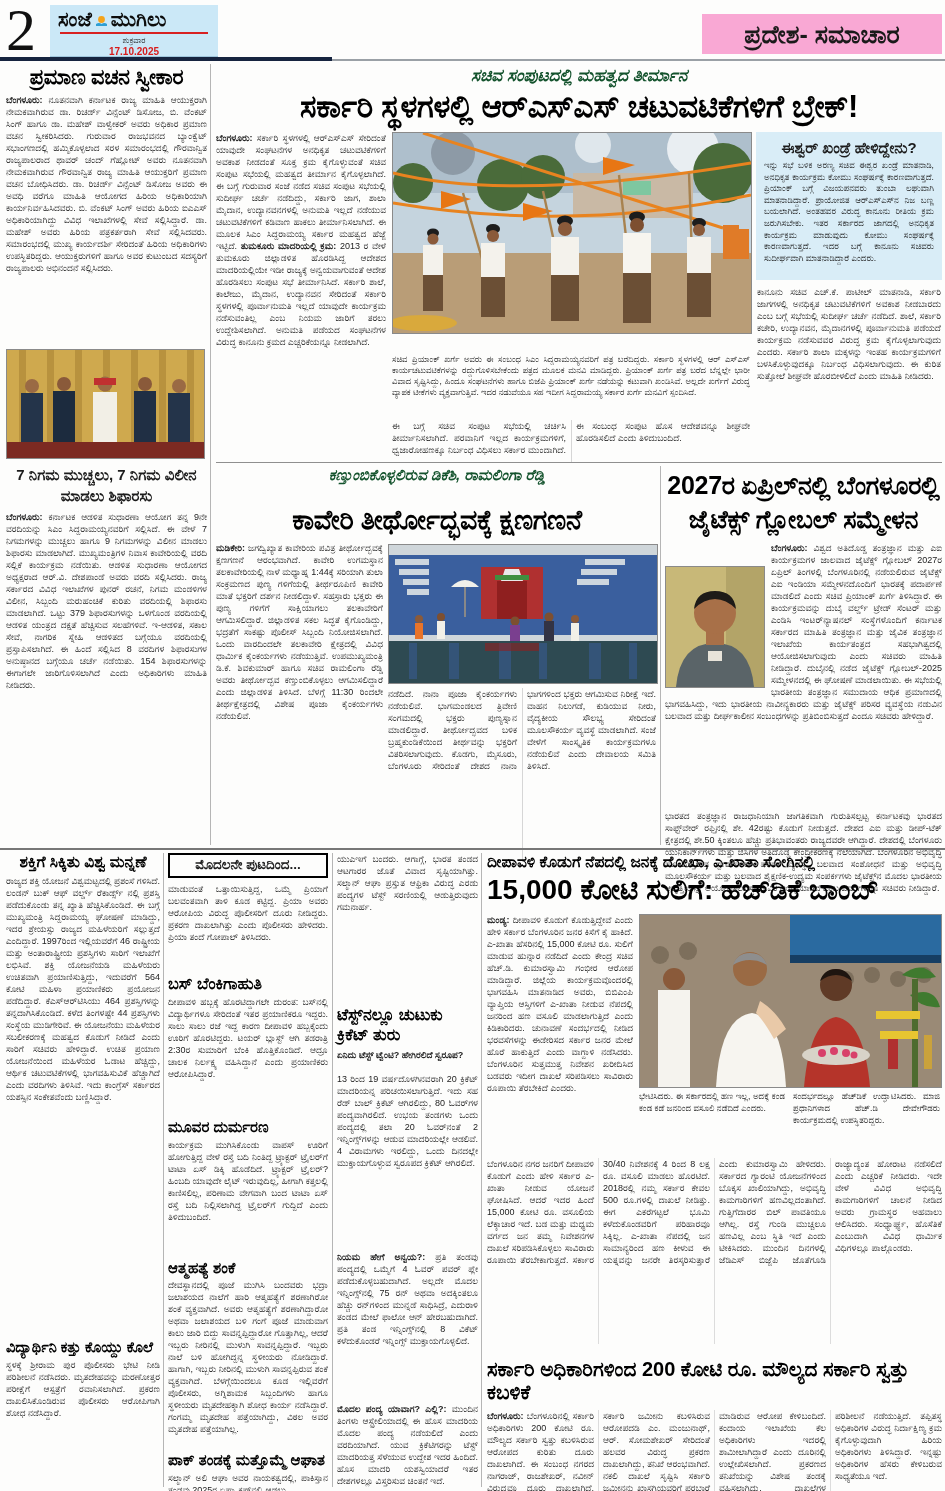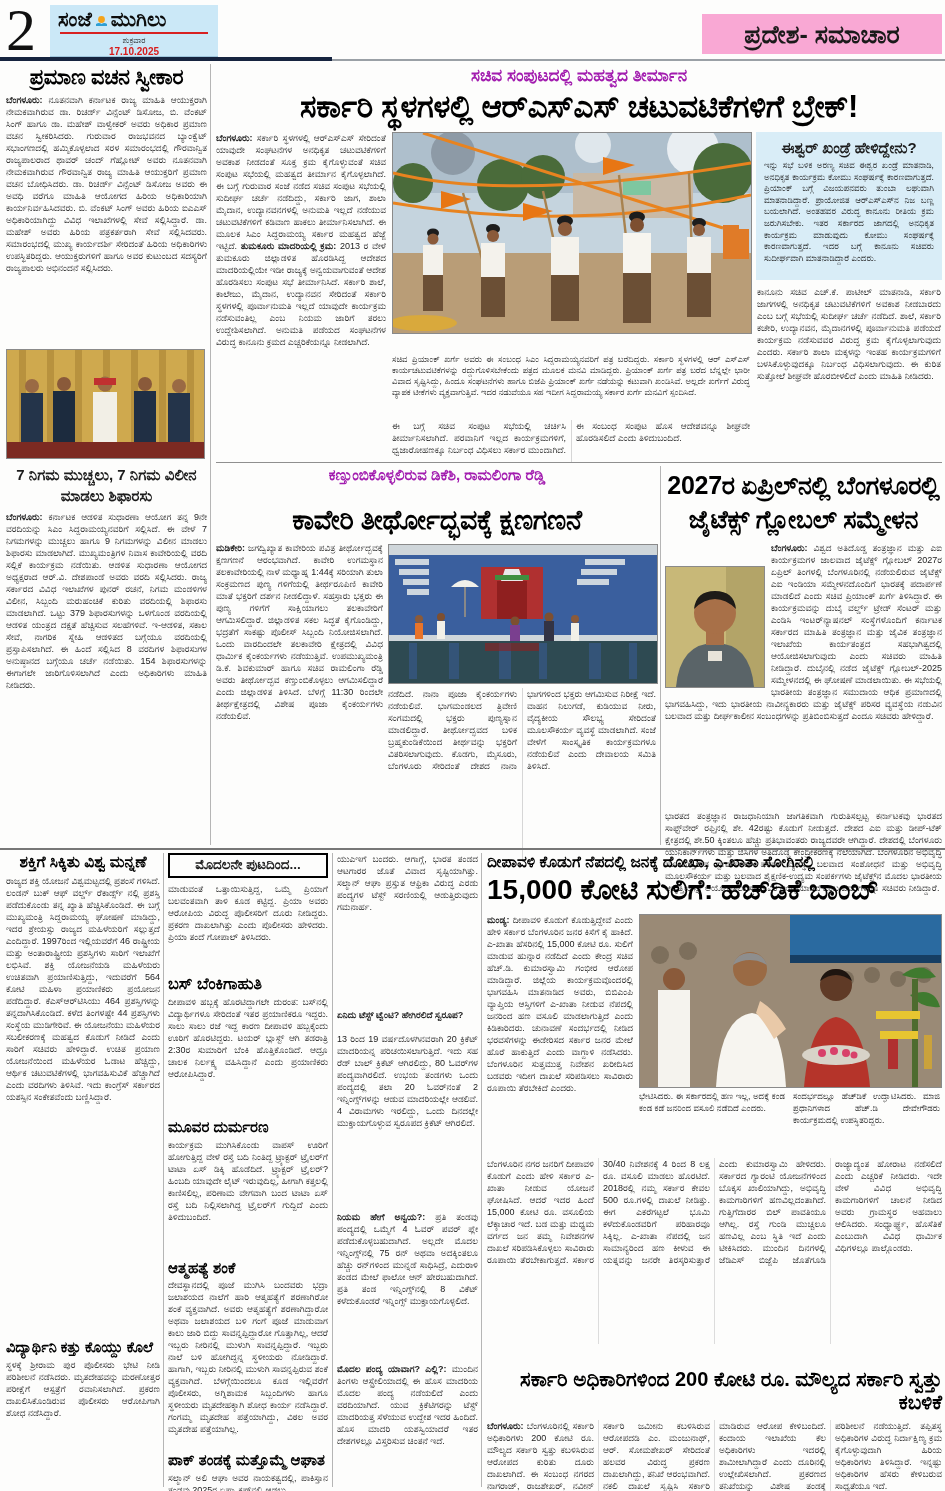--- a/index.html
+++ b/index.html
@@ -4,21 +4,21 @@
 <style>
   html,body{margin:0;padding:0;background:#ffffff;}
   #page{position:relative;width:945px;height:1491px;background:#fdfdfc;overflow:hidden;
         font-family:"Liberation Sans", sans-serif;color:#1c1c1c;}
   .abs{position:absolute;}
   .body-txt{font-size:9px;line-height:12px;text-align:justify;overflow:hidden;color:#222;}
   .body-txt .dateline{font-weight:bold;}
   .hrule{background:#8f8f8f;height:1px;}
   .vrule{background:#b5b5b5;width:1px;}
   .photo{border:1px solid #8a8a8a;background:#ccc;overflow:hidden;}
-  .kicker{font-weight:bold;text-align:center;color:#a21caf;}
+  .kicker{font-weight:bold;text-align:center;color:#14532d;font-style:italic;}
   .headline{font-weight:bold;text-align:center;color:#000;letter-spacing:-0.3px;}
   .subhead{font-weight:bold;color:#000;line-height:1.15;}
   .capline{font-weight:bold;text-align:center;}
   
   #pagenum{font-family:"Liberation Serif", serif;font-size:60px;line-height:56px;font-weight:400;color:#111;}
   #logo-box{background:#cbe8f7;border-bottom:1px solid #9fc6dc;}
   #logo-title{font-size:20px;font-weight:bold;color:#0d0d0d;white-space:nowrap;}
   #logo-underline{height:2px;background:#d82121;}
   #logo-day{font-size:8px;color:#222;text-align:center;}
   #logo-date{font-size:10px;font-weight:bold;color:#d81b1b;text-align:center;}
@@ -308,20 +308,21 @@
     <div class="subhead" style="font-size:15px;">ಆತ್ಮಹತ್ಯೆ ಶಂಕೆ</div>
     <div class="body-txt" style="height:172px;margin-top:3px;">ದೇವಸ್ಥಾನದಲ್ಲಿ ಪೂಜೆ ಮುಗಿಸಿ ಬಂದವರು ಭದ್ರಾ ಜಲಾಶಯದ ನಾಲೆಗೆ ಹಾರಿ ಆತ್ಮಹತ್ಯೆಗೆ ಶರಣಾಗಿರೋ ಶಂಕೆ ವ್ಯಕ್ತವಾಗಿದೆ. ಅವರು ಆತ್ಮಹತ್ಯೆಗೆ ಶರಣಾಗಿದ್ದಾರೋ ಅಥವಾ ಜಲಾಶಯದ ಬಳಿ ಗಂಗೆ ಪೂಜೆ ಮಾಡುವಾಗ ಕಾಲು ಜಾರಿ ಬಿದ್ದು ಸಾವನ್ನಪ್ಪಿದ್ದಾರೋ ಗೊತ್ತಾಗಿಲ್ಲ, ಆದರೆ ಇಬ್ಬರು ನೀರಿನಲ್ಲಿ ಮುಳುಗಿ ಸಾವನ್ನಪ್ಪಿದ್ದಾರೆ. ಇಬ್ಬರು ನಾಲೆ ಬಳಿ ಹೋಗಿದ್ದನ್ನ ಸ್ಥಳೀಯರು ನೋಡಿದ್ದಾರೆ. ಹಾಗಾಗಿ, ಇಬ್ಬರು ನೀರಿನಲ್ಲಿ ಮುಳುಗಿ ಸಾವನ್ನಪ್ಪಿರುವ ಶಂಕೆ ವ್ಯಕ್ತವಾಗಿದೆ. ಬೆಳಗ್ಗೆಯಿಂದಲೂ ಕೂಡ ಇಲ್ಲಿವರೆಗೆ ಪೊಲೀಸರು, ಅಗ್ನಿಶಾಮಕ ಸಿಬ್ಬಂದಿಗಳು ಹಾಗೂ ಸ್ಥಳೀಯರು ಮೃತದೇಹಕ್ಕಾಗಿ ಶೋಧ ಕಾರ್ಯ ನಡೆಸಿದ್ದಾರೆ. ಗಂಗಮ್ಮ ಮೃತದೇಹ ಪತ್ತೆಯಾಗಿದ್ದು, ವಿಠಲ ಅವರ ಮೃತದೇಹ ಪತ್ತೆಯಾಗಿಲ್ಲ.</div>
     <div class="subhead" style="font-size:15px;line-height:18px;">ಪಾಕ್ ತಂಡಕ್ಕೆ ಮತ್ತೊಮ್ಮೆ ಆಘಾತ</div>
     <div class="body-txt" style="height:32px;margin-top:3px;">ಸಲ್ಮಾನ್ ಅಲಿ ಆಘಾ ಅವರ ನಾಯಕತ್ವದಲ್ಲಿ, ಪಾಕಿಸ್ತಾನ ತಂಡವು 2025ರ ಏಷ್ಯಾ ಕಪ್‌ನಲ್ಲಿ ಆಡಲು</div>
   </div>
 
   <div class="abs vrule" style="left:332px;top:853px;height:634px;"></div>
 
   <div class="abs" style="left:337px;top:853px;width:141px;">
     <div class="body-txt" style="height:152px;">ಯುಎಇಗೆ ಬಂದರು. ಆಗಾಗ್ಗೆ, ಭಾರತ ತಂಡದ ಆಟಗಾರರ ಜೊತೆ ವಿವಾದ ಸೃಷ್ಟಿಯಾಗಿತ್ತು. ಸಲ್ಮಾನ್ ಆಘಾ ಪ್ರಸ್ತುತ ಆಫ್ರಿಕಾ ವಿರುದ್ಧ ಎರಡು ಪಂದ್ಯಗಳ ಟೆಸ್ಟ್ ಸರಣಿಯಲ್ಲಿ ಆಡುತ್ತಿರುವುದು ಗಮನಾರ್ಹ.</div>
+    <div class="subhead" style="font-size:16px;line-height:20px;">ಟೆಸ್ಟ್‌ನಲ್ಲೂ ಚುಟುಕು ಕ್ರಿಕೆಟ್ ತುರು</div>
     <div class="body-txt q" style="height:24px;margin-top:4px;">ಏನಿದು ಟೆಸ್ಟ್ ಟ್ವೆಂಟಿ? ಹೇಗಿರಲಿದೆ ಸ್ವರೂಪ?</div>
     <div class="body-txt" style="height:176px;">13 ರಿಂದ 19 ವರ್ಷದೊಳಗಿನವರಾಗಿ 20 ಕ್ರಿಕೆಟ್ ಮಾದರಿಯನ್ನ ಪರಿಚಯಿಸಲಾಗುತ್ತಿದೆ. ಇದು ಸಹ ರೆಡ್ ಬಾಲ್ ಕ್ರಿಕೆಟ್ ಆಗಿರಲಿದ್ದು, 80 ಓವರ್‌ಗಳ ಪಂದ್ಯವಾಗಿರಲಿದೆ. ಉಭಯ ತಂಡಗಳು ಒಂದು ಪಂದ್ಯದಲ್ಲಿ ತಲಾ 20 ಓವರ್‌ನಂತೆ 2 ಇನ್ನಿಂಗ್ಸ್‌ಗಳನ್ನು ಆಡುವ ಮಾದರಿಯಲ್ಲೇ ಆಡಲಿವೆ. 4 ವಿರಾಮಗಳು ಇರಲಿದ್ದು, ಒಂದು ದಿನದಲ್ಲೇ ಮುಕ್ತಾಯಗೊಳ್ಳುವ ಸ್ವರೂಪದ ಕ್ರಿಕೆಟ್ ಆಗಿರಲಿದೆ.</div>
     <div class="body-txt" style="height:150px;margin-top:2px;">
       <span class="q">ನಿಯಮ ಹೇಗೆ ಅನ್ವಯ?:</span>
       <span>ಪ್ರತಿ ತಂಡವು ಪಂದ್ಯದಲ್ಲಿ ಒಮ್ಮೆಗೆ 4 ಓವರ್ ಪವರ್ ಪ್ಲೇ ಪಡೆದುಕೊಳ್ಳಬಹುದಾಗಿದೆ. ಅಲ್ಲದೇ ಮೊದಲ ಇನ್ನಿಂಗ್ಸ್‌ನಲ್ಲಿ 75 ರನ್ ಅಥವಾ ಅದಕ್ಕಿಂತಲೂ ಹೆಚ್ಚು ರನ್‌ಗಳಿಂದ ಮುನ್ನಡೆ ಸಾಧಿಸಿದ್ರೆ, ಎದುರಾಳಿ ತಂಡದ ಮೇಲೆ ಫಾಲೋ ಆನ್ ಹೇರಬಹುದಾಗಿದೆ. ಪ್ರತಿ ತಂಡ ಇನ್ನಿಂಗ್ಸ್‌ನಲ್ಲಿ 8 ವಿಕೆಟ್ ಕಳೆದುಕೊಂಡರೆ ಇನ್ನಿಂಗ್ಸ್ ಮುಕ್ತಾಯಗೊಳ್ಳಲಿದೆ.</span>
     </div>
     <div class="body-txt" style="height:110px;margin-top:2px;">
       <span class="q">ಮೊದಲ ಪಂದ್ಯ ಯಾವಾಗ? ಎಲ್ಲಿ?:</span>
       <span>ಮುಂದಿನ ತಿಂಗಳು ಆಸ್ಟ್ರೇಲಿಯಾದಲ್ಲಿ ಈ ಹೊಸ ಮಾದರಿಯ ಮೊದಲ ಪಂದ್ಯ ನಡೆಯಲಿದೆ ಎಂದು ವರದಿಯಾಗಿದೆ. ಯುವ ಕ್ರಿಕೆಟಿಗರನ್ನು ಟೆಸ್ಟ್ ಮಾದರಿಯತ್ತ ಸೆಳೆಯುವ ಉದ್ದೇಶ ಇದರ ಹಿಂದಿದೆ. ಹೊಸ ಮಾದರಿ ಯಶಸ್ವಿಯಾದರೆ ಇತರ ದೇಶಗಳಲ್ಲೂ ವಿಸ್ತರಿಸುವ ಚಿಂತನೆ ಇದೆ.</span>
     </div>
@@ -383,20 +384,20 @@
             </g>
           <rect x="248" y="124" width="10" height="30" fill="#b03030"></rect>
             <rect x="284" y="120" width="8" height="34" fill="#caa23c"></rect>
         </svg>
       </div>
       <div class="body-txt abs" style="left:152px;top:176px;width:146px;height:60px;font-size:8.6px;">ಭೇಟಿಸಿದರು. ಈ ಸರ್ಕಾರದಲ್ಲಿ ಹಣ ಇಲ್ಲ, ಅದಕ್ಕೆ ಕಂಡ ಕಂಡ ಕಡೆ ಜನರಿಂದ ವಸೂಲಿ ನಡೆದಿದೆ ಎಂದರು.</div>
       <div class="body-txt abs" style="left:306px;top:176px;width:147px;height:60px;font-size:8.6px;">ಸಂದರ್ಭದಲ್ಲೂ ಹೆಚ್‌ಡಿಕೆ ಉದ್ಘಾಟಿಸಿದರು. ಮಾಜಿ ಪ್ರಧಾನಿಗಳಾದ ಹೆಚ್.ಡಿ ದೇವೇಗೌಡರು ಕಾರ್ಯಕ್ರಮದಲ್ಲಿ ಉಪಸ್ಥಿತರಿದ್ದರು.</div>
     </div>
     <div class="body-txt cols4" style="height:186px;margin-top:4px;">ಬೆಂಗಳೂರಿನ ನಗರ ಜನರಿಗೆ ದೀಪಾವಳಿ ಕೊಡುಗೆ ಎಂದು ಹೇಳಿ ಸರ್ಕಾರ ಎ-ಖಾತಾ ನೀಡುವ ಯೋಜನೆ ಘೋಷಿಸಿದೆ. ಆದರೆ ಇದರ ಹಿಂದೆ 15,000 ಕೋಟಿ ರೂ. ವಸೂಲಿಯ ಲೆಕ್ಕಾಚಾರ ಇದೆ. ಬಡ ಮತ್ತು ಮಧ್ಯಮ ವರ್ಗದ ಜನ ತಮ್ಮ ನಿವೇಶನಗಳ ದಾಖಲೆ ಸರಿಪಡಿಸಿಕೊಳ್ಳಲು ಸಾವಿರಾರು ರೂಪಾಯಿ ತೆರಬೇಕಾಗುತ್ತದೆ. ಸರ್ಕಾರ 30/40 ನಿವೇಶನಕ್ಕೆ 4 ರಿಂದ 8 ಲಕ್ಷ ರೂ. ವಸೂಲಿ ಮಾಡಲು ಹೊರಟಿದೆ. 2018ರಲ್ಲಿ ನಮ್ಮ ಸರ್ಕಾರ ಕೇವಲ 500 ರೂ.ಗಳಲ್ಲಿ ದಾಖಲೆ ನೀಡಿತ್ತು. ಈಗ ಎಕರೆಗಟ್ಟಲೆ ಭೂಮಿ ಕಳೆದುಕೊಂಡವರಿಗೆ ಪರಿಹಾರವೂ ಸಿಕ್ಕಿಲ್ಲ. ಎ-ಖಾತಾ ನೆಪದಲ್ಲಿ ಜನ ಸಾಮಾನ್ಯರಿಂದ ಹಣ ಕೀಳುವ ಈ ಯತ್ನವನ್ನು ಜನರೇ ತಿರಸ್ಕರಿಸುತ್ತಾರೆ ಎಂದು ಕುಮಾರಸ್ವಾಮಿ ಹೇಳಿದರು. ಸರ್ಕಾರದ ಗ್ಯಾರಂಟಿ ಯೋಜನೆಗಳಿಂದ ಬೊಕ್ಕಸ ಖಾಲಿಯಾಗಿದ್ದು, ಅಭಿವೃದ್ಧಿ ಕಾಮಗಾರಿಗಳಿಗೆ ಹಣವಿಲ್ಲದಂತಾಗಿದೆ. ಗುತ್ತಿಗೆದಾರರ ಬಿಲ್ ಪಾವತಿಯೂ ಆಗಿಲ್ಲ. ರಸ್ತೆ ಗುಂಡಿ ಮುಚ್ಚಲೂ ಹಣವಿಲ್ಲ ಎಂಬ ಸ್ಥಿತಿ ಇದೆ ಎಂದು ಟೀಕಿಸಿದರು. ಮುಂದಿನ ದಿನಗಳಲ್ಲಿ ಜೆಡಿಎಸ್ ಬಿಜ್ಜೆಪಿ ಜೊತೆಗೂಡಿ ರಾಜ್ಯಾದ್ಯಂತ ಹೋರಾಟ ನಡೆಸಲಿದೆ ಎಂದು ಎಚ್ಚರಿಕೆ ನೀಡಿದರು. ಇದೇ ವೇಳೆ ವಿವಿಧ ಅಭಿವೃದ್ಧಿ ಕಾಮಗಾರಿಗಳಿಗೆ ಚಾಲನೆ ನೀಡಿದ ಅವರು ಗ್ರಾಮಸ್ಥರ ಅಹವಾಲು ಆಲಿಸಿದರು. ಸಂಧ್ಯಾರ್ಘ್ಯ, ಹೊಸೆತಿಕೆ ಎಂಬುದಾಗಿ ವಿವಿಧ ಧಾರ್ಮಿಕ ವಿಧಿಗಳಲ್ಲೂ ಪಾಲ್ಗೊಂಡರು.</div>
 
-    <div class="subhead" style="font-size:20px;text-align:right;margin-top:24px;">ಸರ್ಕಾರಿ ಅಧಿಕಾರಿಗಳಿಂದ 200 ಕೋಟಿ ರೂ. ಮೌಲ್ಯದ ಸರ್ಕಾರಿ ಸ್ವತ್ತು ಕಬಳಿಕೆ</div>
+    <div class="subhead" style="font-size:20px;text-align:left;margin-top:14px;">ಸರ್ಕಾರಿ ಅಧಿಕಾರಿಗಳಿಂದ 200 ಕೋಟಿ ರೂ. ಮೌಲ್ಯದ ಸರ್ಕಾರಿ ಸ್ವತ್ತು ಕಬಳಿಕೆ</div>
     <div class="body-txt cols4" style="height:118px;margin-top:6px;">
       <span class="dateline">ಬೆಂಗಳೂರು:</span>
       <span>ಬೆಂಗಳೂರಿನಲ್ಲಿ ಸರ್ಕಾರಿ ಅಧಿಕಾರಿಗಳು 200 ಕೋಟಿ ರೂ. ಮೌಲ್ಯದ ಸರ್ಕಾರಿ ಸ್ವತ್ತು ಕಬಳಿಸಿರುವ ಆರೋಪದ ಕುರಿತು ದೂರು ದಾಖಲಾಗಿದೆ. ಈ ಸಂಬಂಧ ನಗರದ ನಾಗರಾಜ್, ರಾಜಶೇಖರ್, ನವೀನ್ ವಿರುದ್ಧವೂ ದೂರು ದಾಖಲಾಗಿದೆ. ಸರ್ಕಾರಿ ಜಮೀನು ಕಬಳಿಸಿರುವ ಆರೋಪದಡಿ ಎಂ. ಮಂಜುನಾಥ್, ಆರ್. ಸೋಮಶೇಖರ್ ಸೇರಿದಂತೆ ಹಲವರ ವಿರುದ್ಧ ಪ್ರಕರಣ ದಾಖಲಾಗಿದ್ದು, ತನಿಖೆ ಆರಂಭವಾಗಿದೆ. ನಕಲಿ ದಾಖಲೆ ಸೃಷ್ಟಿಸಿ ಸರ್ಕಾರಿ ಜಮೀನನ್ನು ಖಾಸಗಿಯವರಿಗೆ ಪರಭಾರೆ ಮಾಡಿರುವ ಆರೋಪ ಕೇಳಿಬಂದಿದೆ. ಕಂದಾಯ ಇಲಾಖೆಯ ಕೆಲ ಅಧಿಕಾರಿಗಳು ಇದರಲ್ಲಿ ಶಾಮೀಲಾಗಿದ್ದಾರೆ ಎಂದು ದೂರಿನಲ್ಲಿ ಉಲ್ಲೇಖಿಸಲಾಗಿದೆ. ಪ್ರಕರಣದ ತನಿಖೆಯನ್ನು ವಿಶೇಷ ತಂಡಕ್ಕೆ ವಹಿಸಲಾಗಿದ್ದು, ದಾಖಲೆಗಳ ಪರಿಶೀಲನೆ ನಡೆಯುತ್ತಿದೆ. ತಪ್ಪಿತಸ್ಥ ಅಧಿಕಾರಿಗಳ ವಿರುದ್ಧ ನಿರ್ದಾಕ್ಷಿಣ್ಯ ಕ್ರಮ ಕೈಗೊಳ್ಳುವುದಾಗಿ ಹಿರಿಯ ಅಧಿಕಾರಿಗಳು ತಿಳಿಸಿದ್ದಾರೆ. ಇನ್ನಷ್ಟು ಅಧಿಕಾರಿಗಳ ಹೆಸರು ಕೇಳಿಬರುವ ಸಾಧ್ಯತೆಯೂ ಇದೆ.</span>
     </div>
   </div>
 
 </div>
 
 </body></html>

